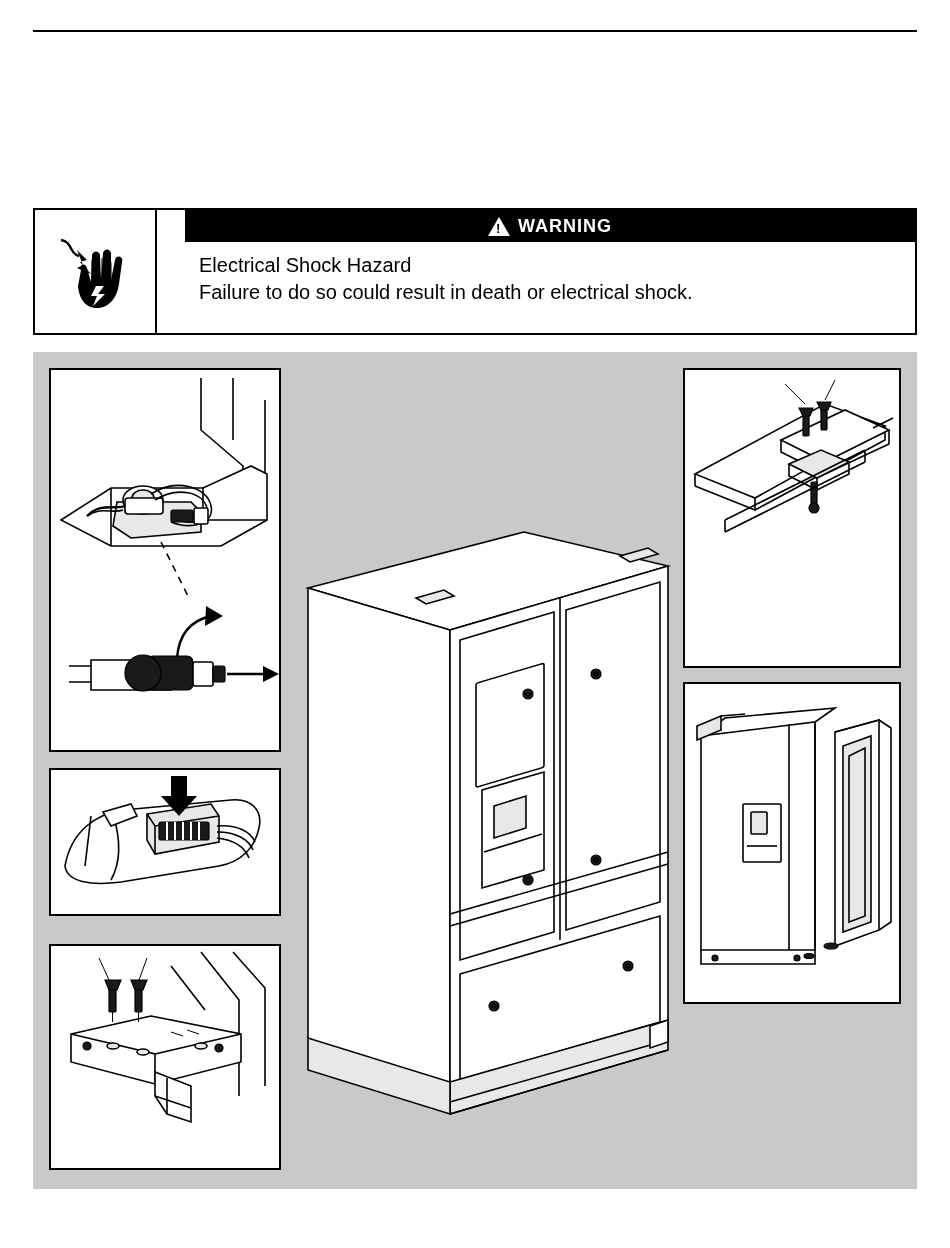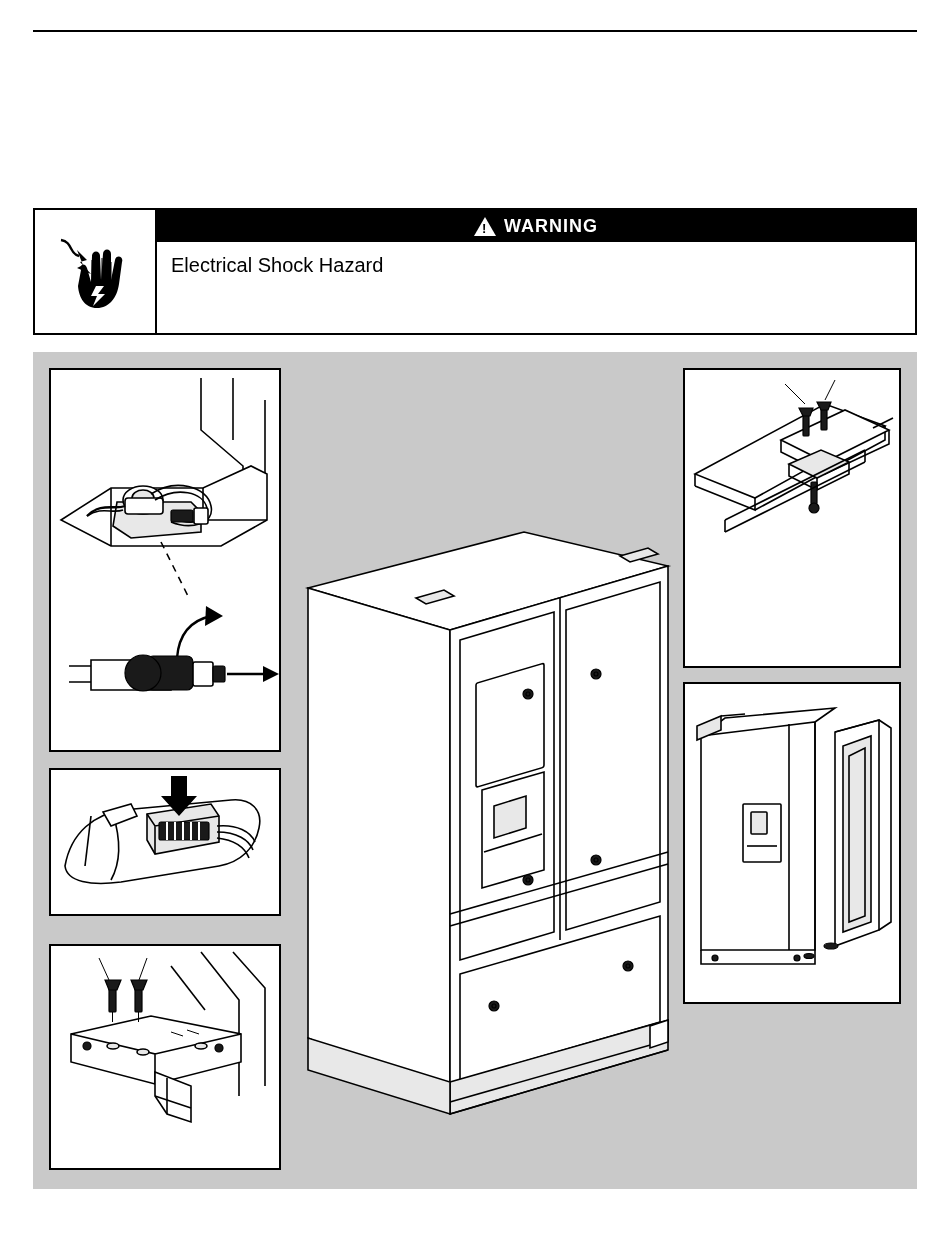--- a/index.html
+++ b/index.html
@@ -43,20 +43,21 @@
     border-right: 2px solid #000;
     box-sizing: border-box;
     display: flex;
     align-items: center;
     justify-content: center;
   }
   .warning-body {
     flex: 1;
     display: flex;
     flex-direction: column;
+    padding-left: 28px;
   }
   .warning-header {
     background: #000;
     color: #fff;
     height: 32px;
     display: flex;
     align-items: center;
     justify-content: center;
     position: relative;
   }
@@ -157,20 +158,21 @@
     </svg>
   </div>
 
   <div class="warning-body">
     <div class="warning-header">
       <span class="tri"></span>
       <span class="hdr-text">WARNING</span>
     </div>
     <div class="warning-text">
       <div>Electrical Shock Hazard</div>
+      <div>Failure to do so could result in death or electrical shock.</div>
     </div>
   </div>
 </div>
 
 <div class="illus-area">
 
   <div class="panel p-left-1">
     <svg width="228" height="380" viewBox="0 0 228 380">
 
       <path class="ln" d="M150 8 L150 60 L192 96 L192 160"></path>

